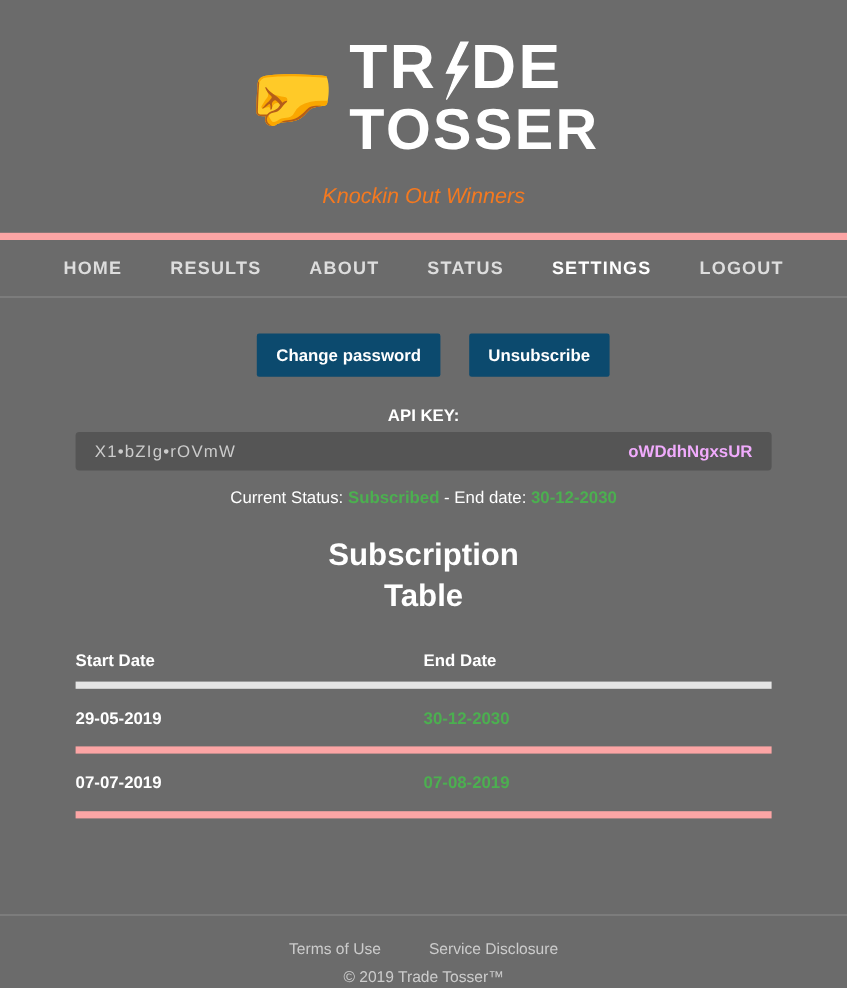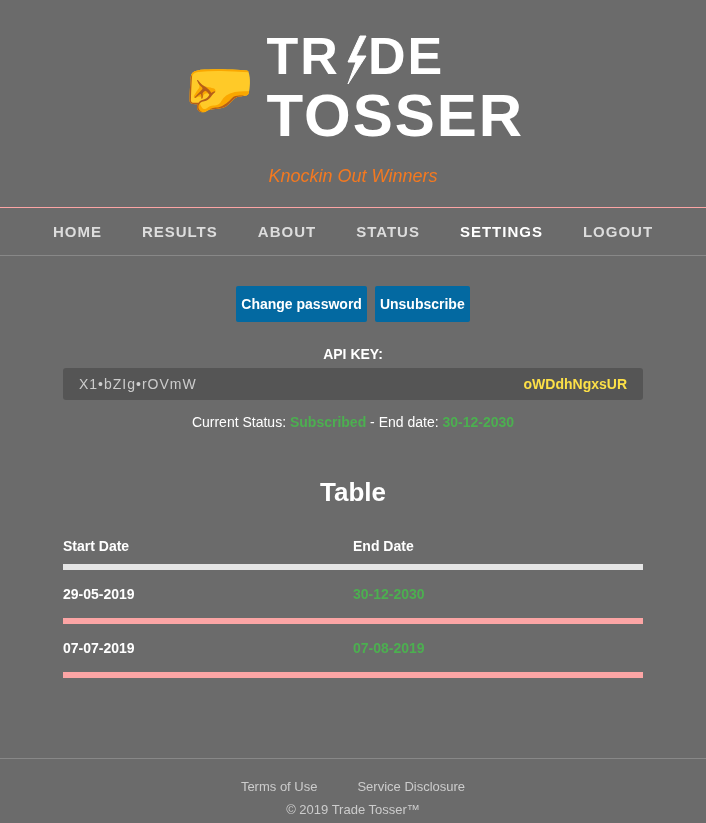--- a/index.html
+++ b/index.html
@@ -34,42 +34,42 @@
       line-height: 1;
     }
     .logo-trade {
       font-size: 52px;
       font-weight: 900;
       color: #fff;
       text-transform: uppercase;
       letter-spacing: 2px;
     }
     .logo-tosser {
-      font-size: 60px;
+      font-size: 48px;
       font-weight: 900;
       color: #fff;
       text-transform: uppercase;
       letter-spacing: 2px;
     }
     .logo-tagline {
       color: #f47920;
       font-style: italic;
       font-size: 18px;
       margin-top: 20px;
       text-align: center;
     }
 
     
     nav {
       display: flex;
       justify-content: center;
       align-items: center;
       gap: 40px;
       padding: 15px 0;
-      border-top: 1px solid #fca5a5;
+      border-top: 6px solid #fca5a5;
       border-bottom: 1px solid #888;
     }
     nav a {
       color: #ddd;
       text-decoration: none;
       font-size: 15px;
       font-weight: bold;
       letter-spacing: 1px;
       text-transform: uppercase;
       cursor: pointer;
@@ -87,28 +87,29 @@
       padding: 30px 20px;
     }
 
     
     .btn-row {
       display: flex;
       gap: 8px;
       margin-bottom: 24px;
     }
     .btn {
-      background-color: #0369a1;
+      background-color: #0c4a6e;
       color: #fff;
       border: none;
-      padding: 10px 5px;
+      padding: 10px 16px;
       font-size: 14px;
       font-weight: bold;
       cursor: pointer;
       border-radius: 2px;
+      margin-left: 16px;
     }
 
     
     .api-label {
       font-size: 14px;
       font-weight: bold;
       color: #fff;
       margin-bottom: 6px;
       text-align: right;
     }
@@ -121,30 +122,30 @@
       width: 580px;
       margin-bottom: 14px;
     }
     .api-key-masked {
       flex: 1;
       color: #ccc;
       font-size: 14px;
       letter-spacing: 1px;
     }
     .api-key-end {
-      color: #fde047;
+      color: #f0abfc;
       font-size: 14px;
       font-weight: bold;
     }
 
     
     .status-line {
       font-size: 14px;
       color: #fff;
-      margin-bottom: 12px;
+      margin-bottom: 24px;
       text-align: left;
     }
     .status-subscribed {
       color: #4caf50;
       font-weight: bold;
     }
     .status-date {
       color: #4caf50;
       font-weight: bold;
     }
@@ -271,21 +272,21 @@
     <span>Current Status:</span>
     <span> </span>
     <span class="status-subscribed">Subscribed</span>
     <span> - </span>
     <span>End date:</span>
     <span> </span>
     <span class="status-date">30-12-2030</span>
   </div>
 
   <div class="sub-title">
-    <br>
+    <span>Subscription</span><br>
     <span>Table</span>
   </div>
 
   <div class="sub-table">
     <div class="sub-table-header">
       <div class="col">Start Date</div>
       <div class="col">End Date</div>
     </div>
     <div class="sub-table-row">
       <div class="col col-start">29-05-2019</div>

